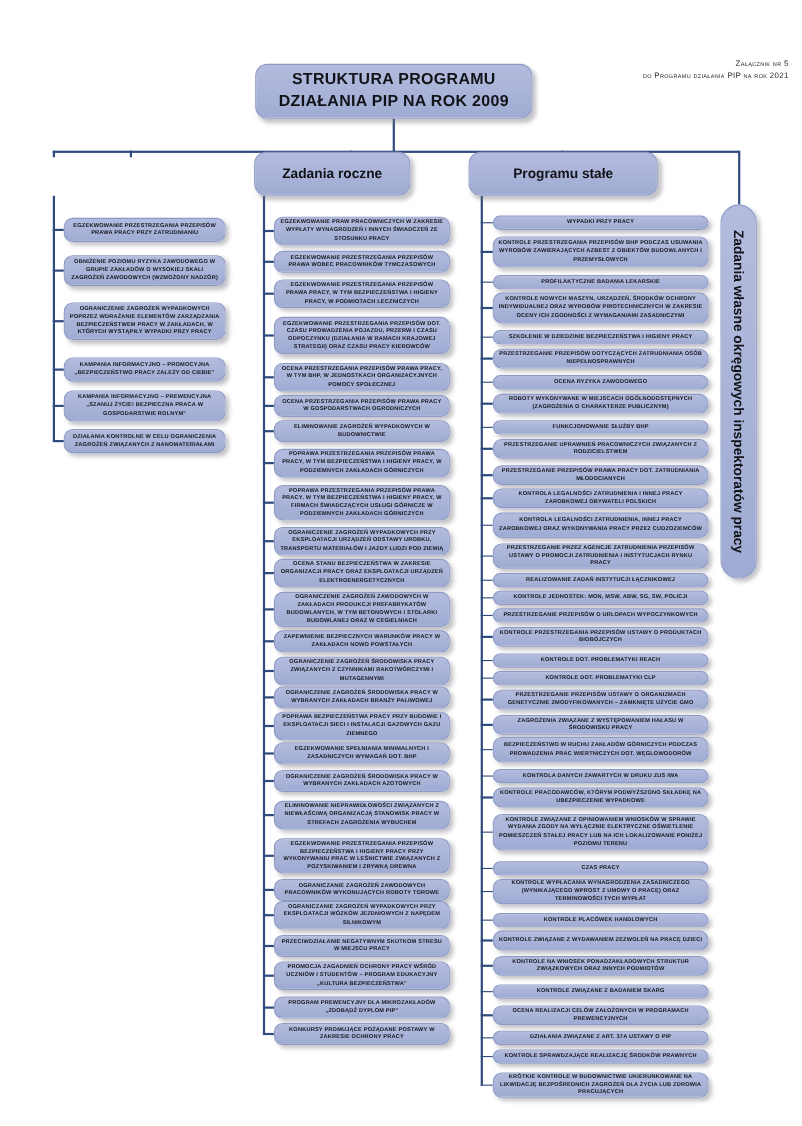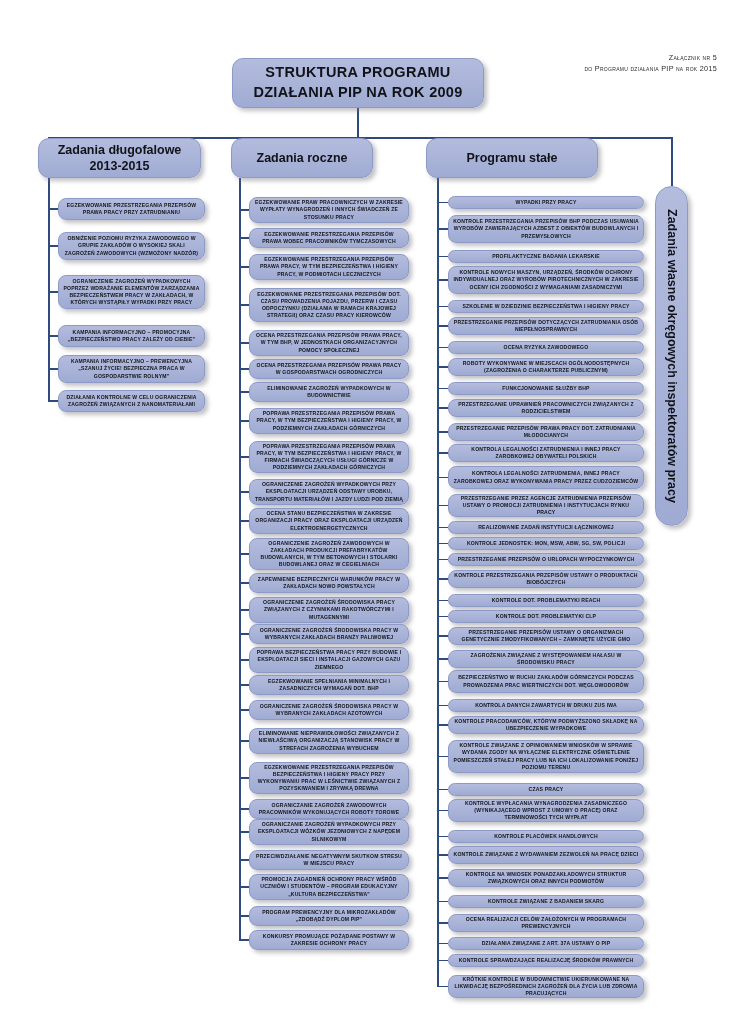--- a/index.html
+++ b/index.html
@@ -115,30 +115,29 @@
   }
   #annot .l2 { display: block; }
 </style>
 </head>
 <body>
 
 <div id="canvas">
 
   <div id="annot">
     <span>Załącznik nr 5</span>
-    <span class="l2">do Programu działania PIP na rok 2015</span>
+    <span class="l2">do Programu działania PIP na rok 2021</span>
   </div>
 
   <div class="node title-box">STRUKTURA PROGRAMU DZIAŁANIA PIP NA ROK 2009</div>
 
   <div class="node" id="side-box">
     <span class="vtext">Zadania własne okręgowych inspektoratów pracy</span>
   </div>
 
-  <div class="node col-head" id="head-long">Zadania długofalowe 2013-2015</div>
   <div class="node col-head" id="head-year">Zadania roczne</div>
   <div class="node col-head" id="head-fixed">Programu stałe</div>
 
   <div id="lines">
       <div class="ln h" style="left: 48px; top: 208.2px; width: 10px;"></div>
       <div class="ln h" style="left: 48px; top: 245.2px; width: 10px;"></div>
       <div class="ln h" style="left: 48px; top: 291.2px; width: 10px;"></div>
       <div class="ln h" style="left: 48px; top: 335.2px; width: 10px;"></div>
       <div class="ln h" style="left: 48px; top: 368.2px; width: 10px;"></div>
       <div class="ln h" style="left: 48px; top: 400.2px; width: 10px;"></div>

